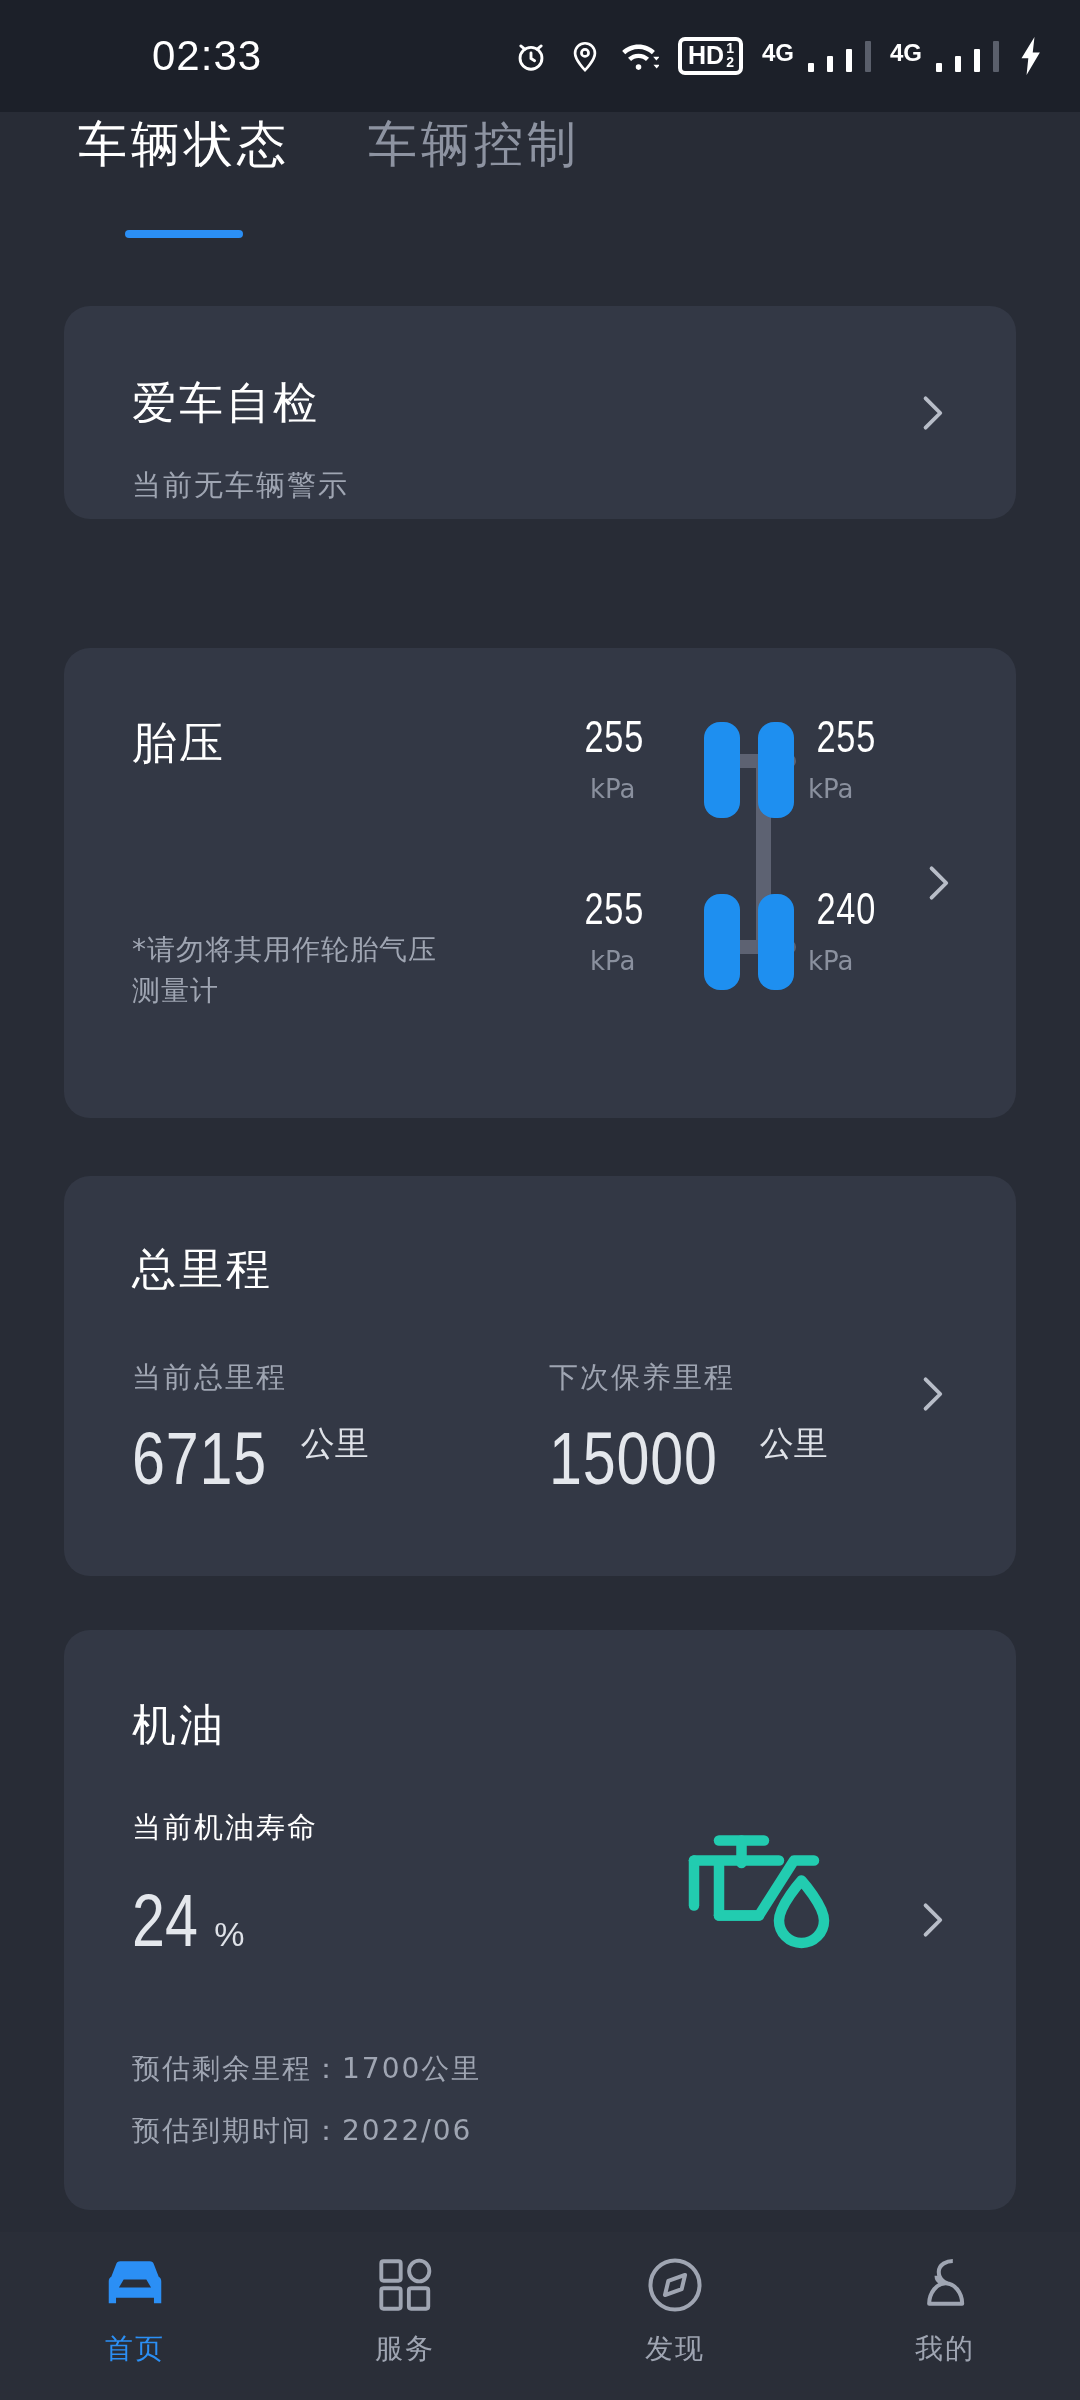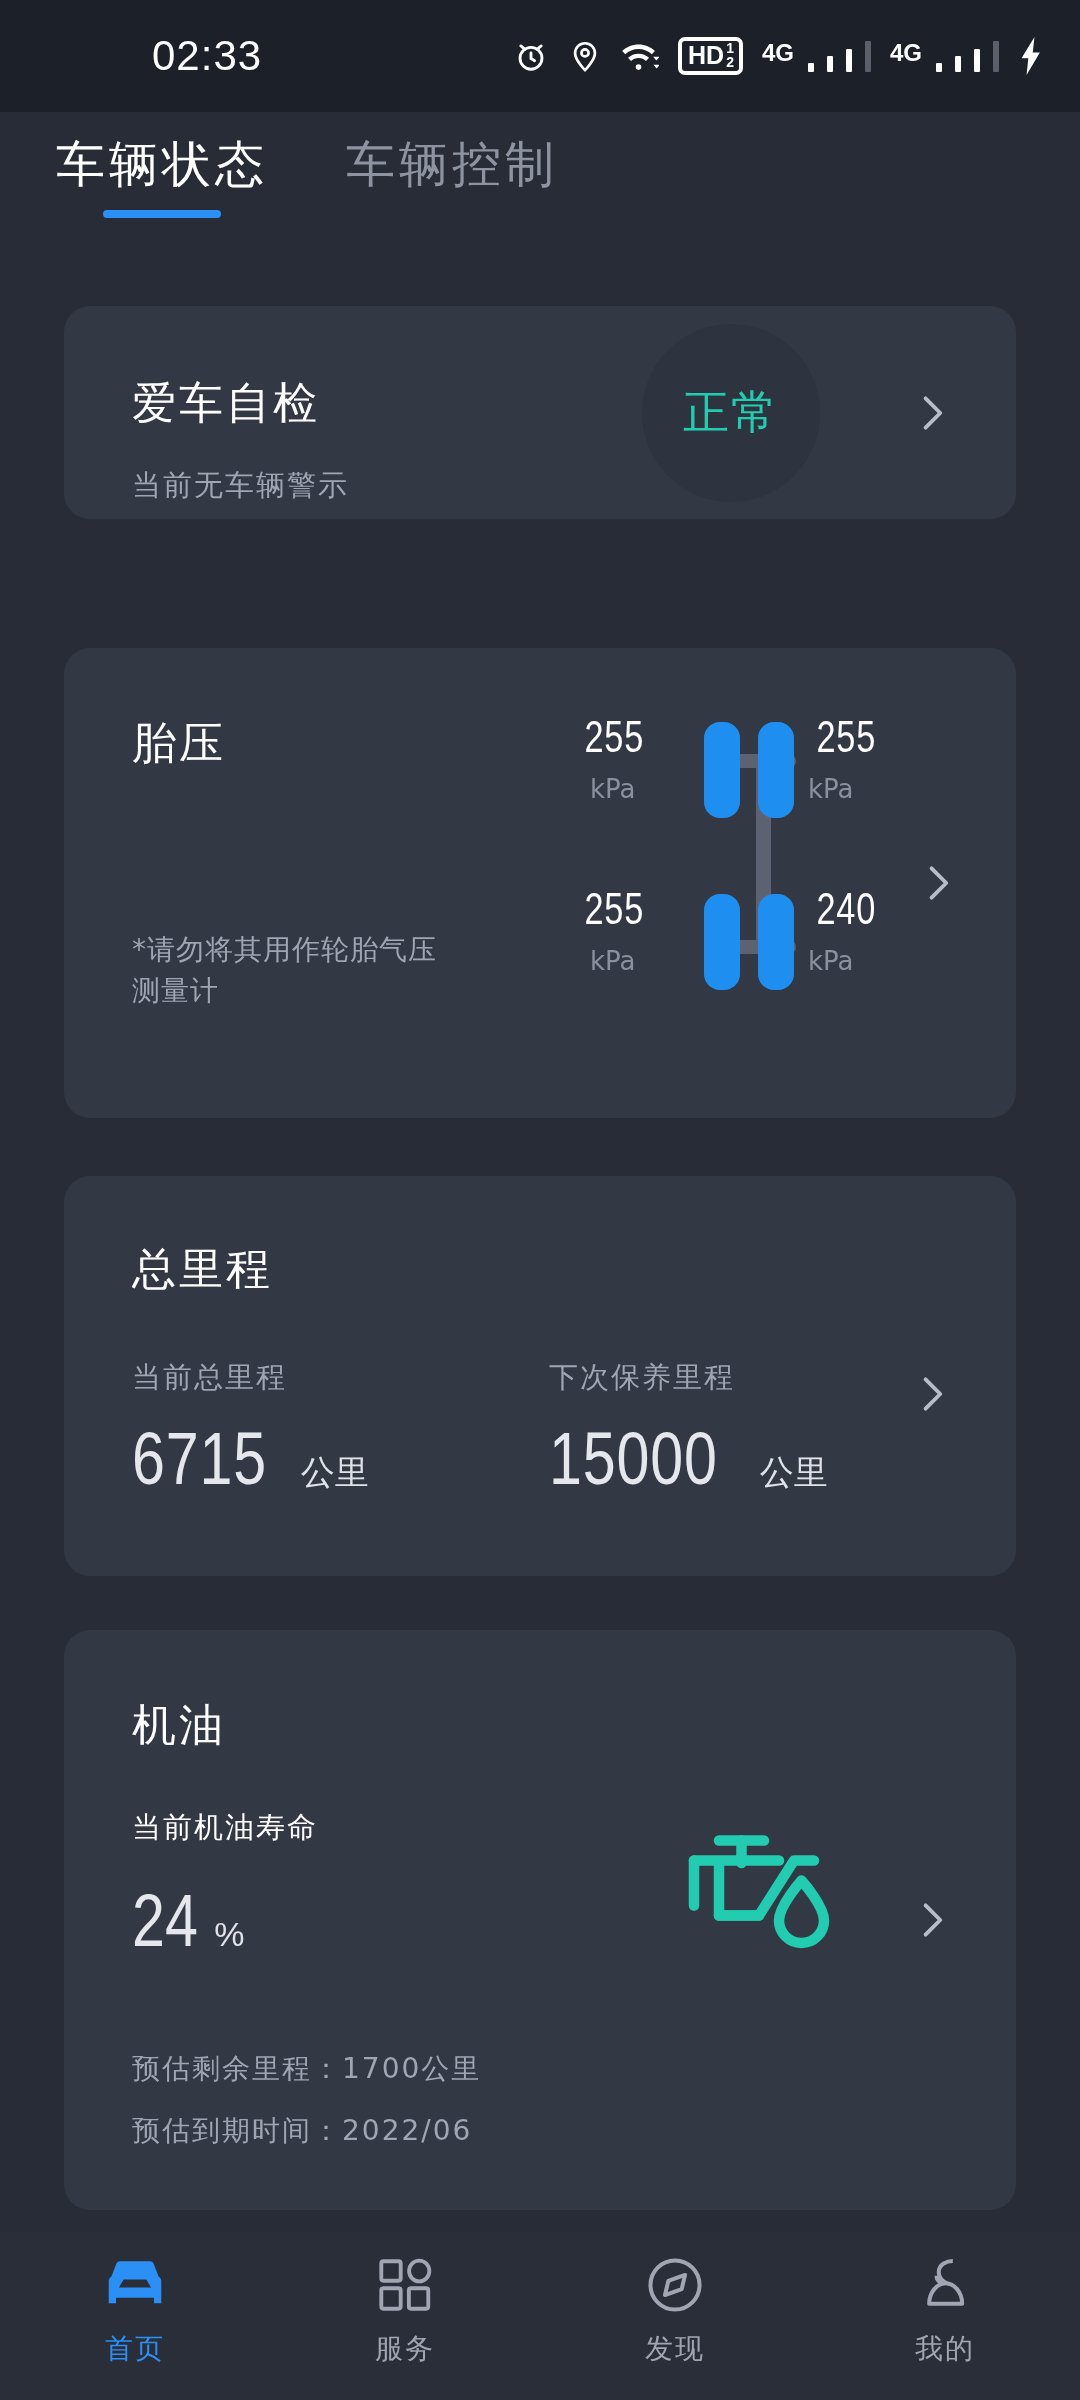--- a/index.html
+++ b/index.html
@@ -42,22 +42,22 @@
   .hdstack{display:inline-flex;flex-direction:column;font-size:14px;line-height:0.95;margin-left:2px;font-weight:700;}
   .sig { display:flex; align-items:flex-end; gap:13px; }
   .sig-label { color:#fff; font-size:24px; font-weight:600; line-height:1; margin-right:1px; align-self:flex-start;}
   .bar { width:6px; background:#fff; border-radius:1px; }
   .bar.b1{height:9px;} .bar.b2{height:16px;} .bar.b3{height:23px;} .bar.b4{height:31px;background:#5a5f6b;}
 
   
   #tabs {
     position:absolute; top:112px; left:0;
     width:1080px; height:112px;
-    display:flex; align-items:center;
-    padding-left:56px; gap:78px;
+    display:flex; 
+    padding-left:78px; gap:78px;
   }
   .tab { position:relative; cursor:pointer; padding-bottom:6px;}
   .tab .tlabel {
     font-family:"DejaVu Sans", sans-serif;
     font-size:49px; letter-spacing:4px;
     color:#8d93a1; white-space:nowrap;
   }
   .tab.active .tlabel { color:#ffffff; }
   .tab.active .underline {
     position:absolute; left:50%; transform:translateX(-50%);
@@ -143,21 +143,21 @@
   #card-mileage { top:1176px; height:400px; }
   #card-mileage .ctitle { position:absolute; left:68px; top:64px; }
   .mcol { position:absolute; top:182px; }
   .mcol.c1 { left:68px; }
   .mcol.c2 { left:485px; }
   .mlabel {
     font-family:"DejaVu Sans", sans-serif;
     color:#9fa5b2; font-size:29px; letter-spacing:2px;
     display:block; margin-bottom:28px;
   }
-  .mvalrow { display:flex; align-items:flex-end; }
+  .mvalrow { display:flex; }
   .mval {
     color:#e4e7ec; font-size:74px; line-height:0.9;
     font-family:"Liberation Sans", sans-serif;
     transform:scaleX(0.8); transform-origin:left bottom;
     letter-spacing:1px;
   }
   .munit {
     font-family:"DejaVu Sans", sans-serif;
     color:#dfe2e8; font-size:34px; line-height:1;
     margin-bottom:4px;
@@ -285,23 +285,20 @@
       <div class="underline"></div>
     </div>
     <div class="tab">
       <div class="tlabel">车辆控制</div>
     </div>
   </div>
 
   <div class="card" id="card-selfcheck">
     <div class="ctitle">爱车自检</div>
     <div class="csub">当前无车辆警示</div>
-    <div id="status-circle">
-      <span>正常</span>
-    </div>
     <div class="chev">
       <svg viewBox="0 0 24 24" fill="none" stroke="#b8bdc8" stroke-width="2.1" stroke-linecap="round" stroke-linejoin="round">
           <path d="M8.5 4l8 8-8 8"></path>
         </svg>
     </div>
   </div>
 
   <div class="card" id="card-tire">
     <div class="ctitle">胎压</div>
     <div class="note">*请勿将其用作轮胎气压测量计</div>

